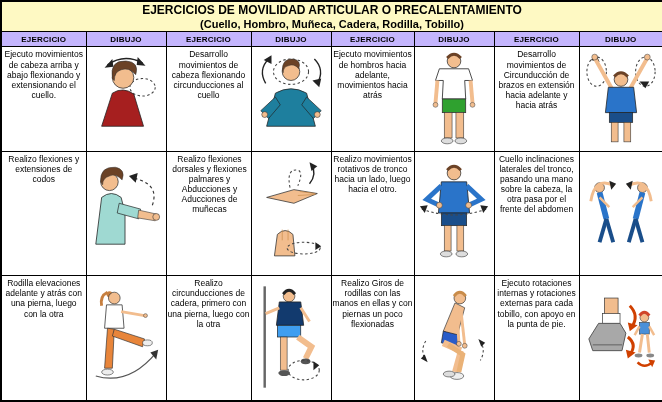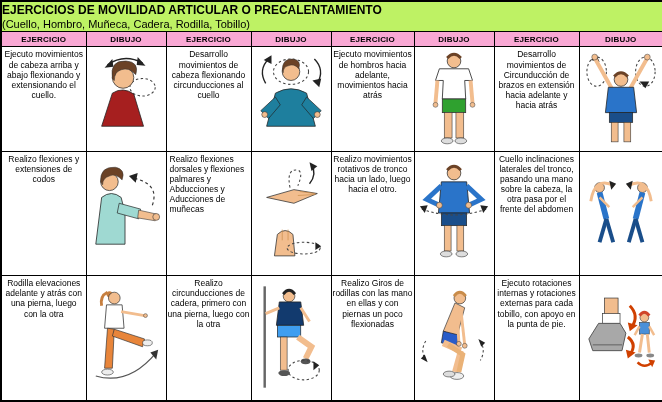--- a/index.html
+++ b/index.html
@@ -1,24 +1,24 @@
 <!DOCTYPE html>
 <html><head>
 <meta charset="utf-8">
 <style>
   html,body{margin:0;padding:0;background:#fff;}
   .sheet{width:662px;height:402px;box-sizing:border-box;font-family:"Liberation Sans",sans-serif;}
   table{border-collapse:collapse;table-layout:fixed;width:662px;height:402px;border:2px solid #000;}
   th,td{border:1px solid #000;padding:0;vertical-align:top;overflow:hidden;color:#000;}
-  .title-cell{background:#bef264;text-align:left;padding:2px 0 1px 0;height:26px;vertical-align:middle;}
+  .title-cell{background:#fef9c3;text-align:center;padding:2px 0 1px 0;height:26px;vertical-align:middle;}
   .title{font-size:12px;font-weight:bold;line-height:1.15;}
-  .subtitle{font-size:11px;font-weight:normal;line-height:1.15;}
-  th.colhead{background:#f9a8d4;font-size:8px;font-weight:bold;text-align:center;height:14px;vertical-align:middle;letter-spacing:.2px;}
+  .subtitle{font-size:11px;font-weight:bold;line-height:1.15;}
+  th.colhead{background:#c4b5fd;font-size:8px;font-weight:bold;text-align:center;height:14px;vertical-align:middle;letter-spacing:.2px;}
   td.ex{font-size:8.5px;text-align:center;padding:2px 1px;line-height:1.2;}
-  td.ex.left{text-align:left;padding-left:3px;}
+  td.ex.left{text-align:center;padding-left:3px;}
   td.img{text-align:center;vertical-align:middle;background:#fff;}
   tr.r1{height:88px;} tr.r2{height:122px;padding-left:19px;} tr.r3{height:123px;}
   svg{display:block;margin:0 auto;}
 </style>
 </head>
 <body>
 
 <div class="sheet">
 <table>
   <colgroup>
@@ -219,21 +219,21 @@
         <line x1="49" y1="26" x2="58" y2="40" stroke="#f2bd8e" stroke-width="3"></line>
         <rect x="25" y="44" width="24" height="12" fill="#3f9ef0" stroke="#222" stroke-width=".7"></rect>
         <rect x="28" y="56" width="7" height="34" fill="#f2bd8e" stroke="#333" stroke-width=".6"></rect>
         <ellipse cx="32" cy="93" rx="6" ry="3" fill="#555"></ellipse>
         <path d="M46,56 L60,66 L54,78" fill="none" stroke="#f2bd8e" stroke-width="6"></path>
         <ellipse cx="54" cy="81" rx="5" ry="3" fill="#555"></ellipse>
         <ellipse cx="52" cy="90" rx="16" ry="10" fill="none" stroke="#444" stroke-width="1.1" stroke-dasharray="2.5,2.5"></ellipse>
         <polygon points="68,85 62,81 62,90" fill="#222"></polygon>
       </svg>
     </td>
-    <td class="ex">Realizo Giros de rodillas con las mano en ellas y con piernas un poco flexionadas</td>
+    <td class="ex">Realizo Giros de rodillas con las manos en ellas y con piernas un poco flexionadas</td>
     <td class="img">
       <svg viewBox="0 0 78 113" width="76" height="111" aria-label="knee-circles-figure">
         <circle cx="45" cy="16" r="6" fill="#f2bd8e" stroke="#333" stroke-width=".7"></circle>
         <path d="M39,14 Q45,6 51,14" fill="none" stroke="#c98c4a" stroke-width="3"></path>
         <path d="M40,21 L50,26 L42,56 L28,50 Z" fill="#f2bd8e" stroke="#333" stroke-width=".7"></path>
         <path d="M28,50 L44,54 L42,66 L26,62 Z" fill="#2a5cc8" stroke="#222" stroke-width=".7"></path>
         <path d="M28,62 L46,70" stroke="#f2bd8e" stroke-width="7"></path>
         <path d="M46,70 L40,92" stroke="#f2bd8e" stroke-width="6"></path>
         <path d="M33,64 L48,74 L44,92" fill="none" stroke="#eab277" stroke-width="5"></path>
         <line x1="46" y1="28" x2="50" y2="64" stroke="#f2bd8e" stroke-width="3"></line>

